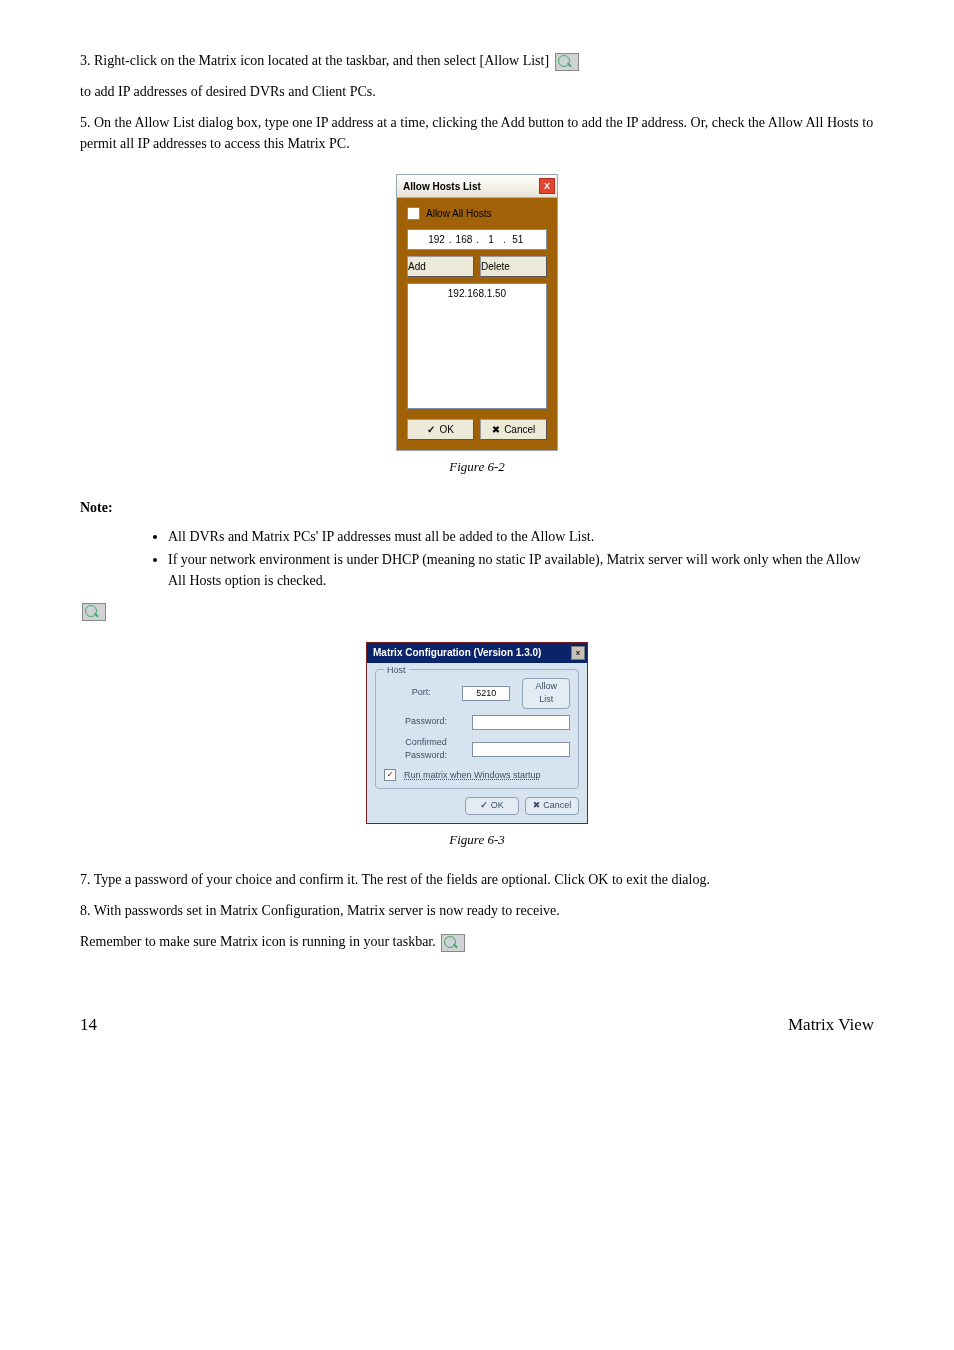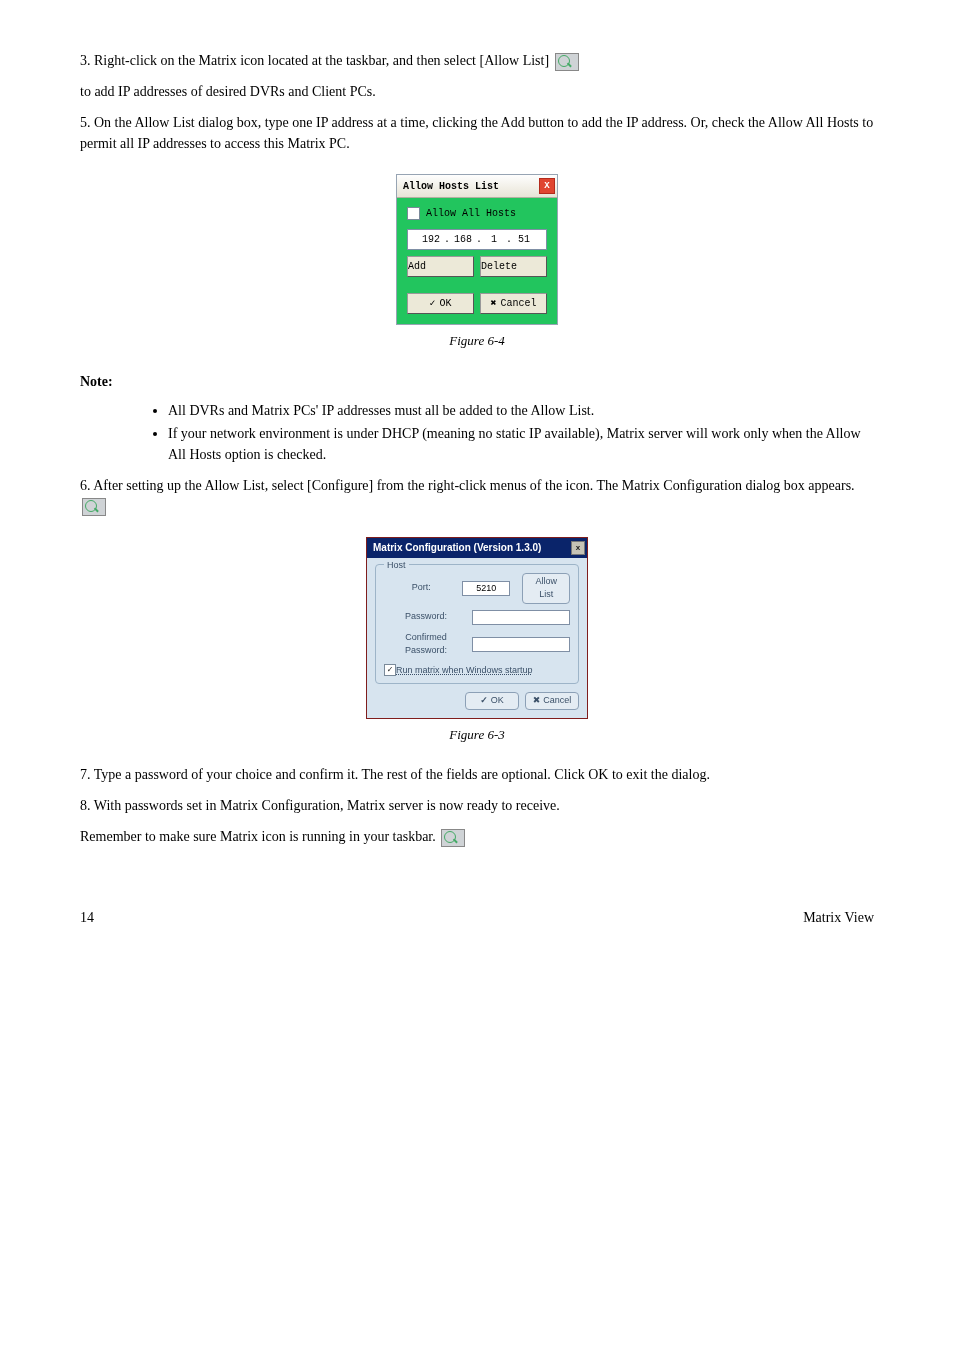--- a/index.html
+++ b/index.html
@@ -40,31 +40,31 @@
     transform: rotate(45deg);
   }
   .figure { text-align: center; margin: 20px 0; }
   .caption { font-style: italic; margin-top: 6px; font-size: 13px; }
   ul.bullets { margin: 8px 0 8px 48px; }
   ul.bullets li { margin: 2px 0; }
   .footer-line {
     display: flex;
     justify-content: space-between;
     margin-top: 60px;
-    font-size: 14px;
+    font-size: 17px;
     font-family: Liberation Serif, serif;
   }
 
   
   .ahl-win {
     width: 160px;
     margin: 0 auto;
     border: 1px solid #97a4b3;
-    background: #22c55e;
-    font-family: Liberation Mono, monospace;
+    background: #a16207;
+    font-family: Liberation Sans, sans-serif;
     font-size: 10px;
     color: #000;
   }
   .ahl-title {
     display: flex;
     justify-content: space-between;
     align-items: center;
     background: linear-gradient(#fefefe, #e8e4d6);
     border-bottom: 1px solid #b4b0a1;
     padding: 2px 0 2px 6px;
@@ -191,21 +191,21 @@
   }
   .mc-allowbtn {
     border: 1px solid #8ca0b6;
     border-radius: 4px;
     background: #e4ecf3;
     font-size: 9px;
     padding: 1px 6px;
     margin-left: 4px;
     color: #3b5068;
   }
-  .mc-chk-row { display: flex; align-items: center; gap: 0; margin-top: 4px; text-align: center; }
+  .mc-chk-row { display: flex; align-items: center; gap: 8px; margin-top: 4px; text-align: center; }
   .mc-chk {
     width: 10px; height: 10px;
     border: 1px solid #7a8a9a;
     background: #fff;
     display: flex; align-items: center; justify-content: center;
     font-size: 8px; color: #222;
   }
   .mc-chk::before { content: '\2713'; }
   .mc-footer { display: flex; gap: 6px; justify-content: flex-end; }
   .mc-btn {
@@ -250,45 +250,47 @@
         <span class="ip-seg">168</span>
           <span class="ip-dot">.</span>
         <span class="ip-seg">1</span>
           <span class="ip-dot">.</span>
         <span class="ip-seg">51</span>
       </div>
       <div class="btn-row">
         <div class="w9x-btn">Add</div>
         <div class="w9x-btn">Delete</div>
       </div>
+      <div class="ahl-list">
+        <div>192.168.1.50</div>
+      </div>
       <div class="ahl-footer">
         <div class="ok-btn">
           <span class="check-icon"></span>
           <span>OK</span>
         </div>
         <div class="cancel-btn">
           <span class="x-icon"></span>
           <span>Cancel</span>
         </div>
       </div>
     </div>
   </div>
-  <div class="caption">Figure 6-4</div>
+  <div class="caption">Figure 6-2</div>
 </div>
 
 <div class="para">
   <strong>Note:</strong>
 </div>
 <ul class="bullets">
   <li>All DVRs and Matrix PCs' IP addresses must all be added to the Allow List.</li>
   <li>If your network environment is under DHCP (meaning no static IP available), Matrix server will work only when the Allow All Hosts option is checked.</li>
 </ul>
 
 <div class="para">
-  <span>6. After setting up the Allow List, select [Configure] from the right-click menus of the icon. The Matrix Configuration dialog box appears.</span>
   <span class="icon-inline"></span>
 </div>
 
 <div class="figure">
   <div class="mc-win">
     <div class="mc-title">
       <span>Matrix Configuration (Version 1.3.0)</span>
       <span class="mc-close">x</span>
     </div>
     <div class="mc-body">

